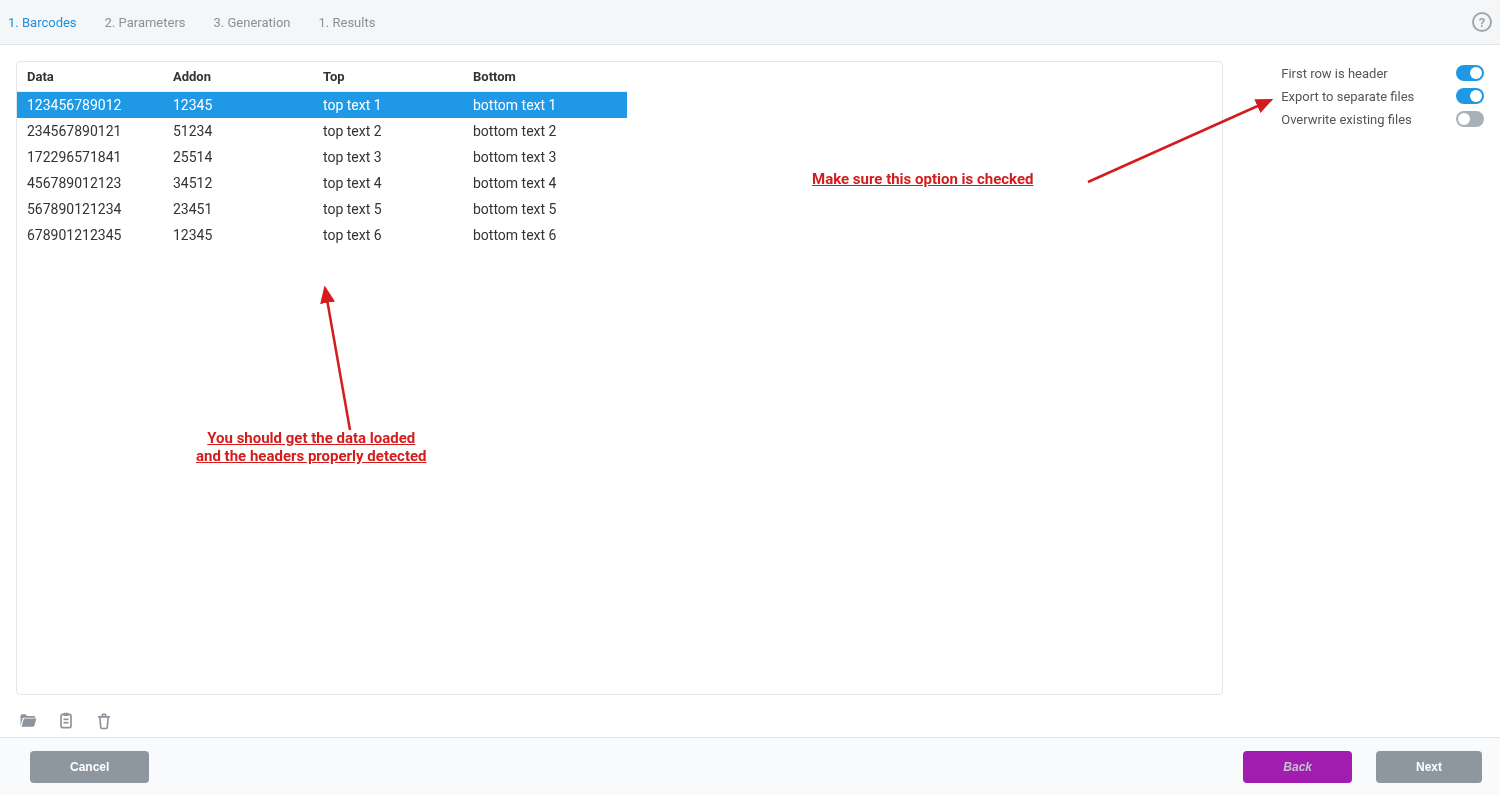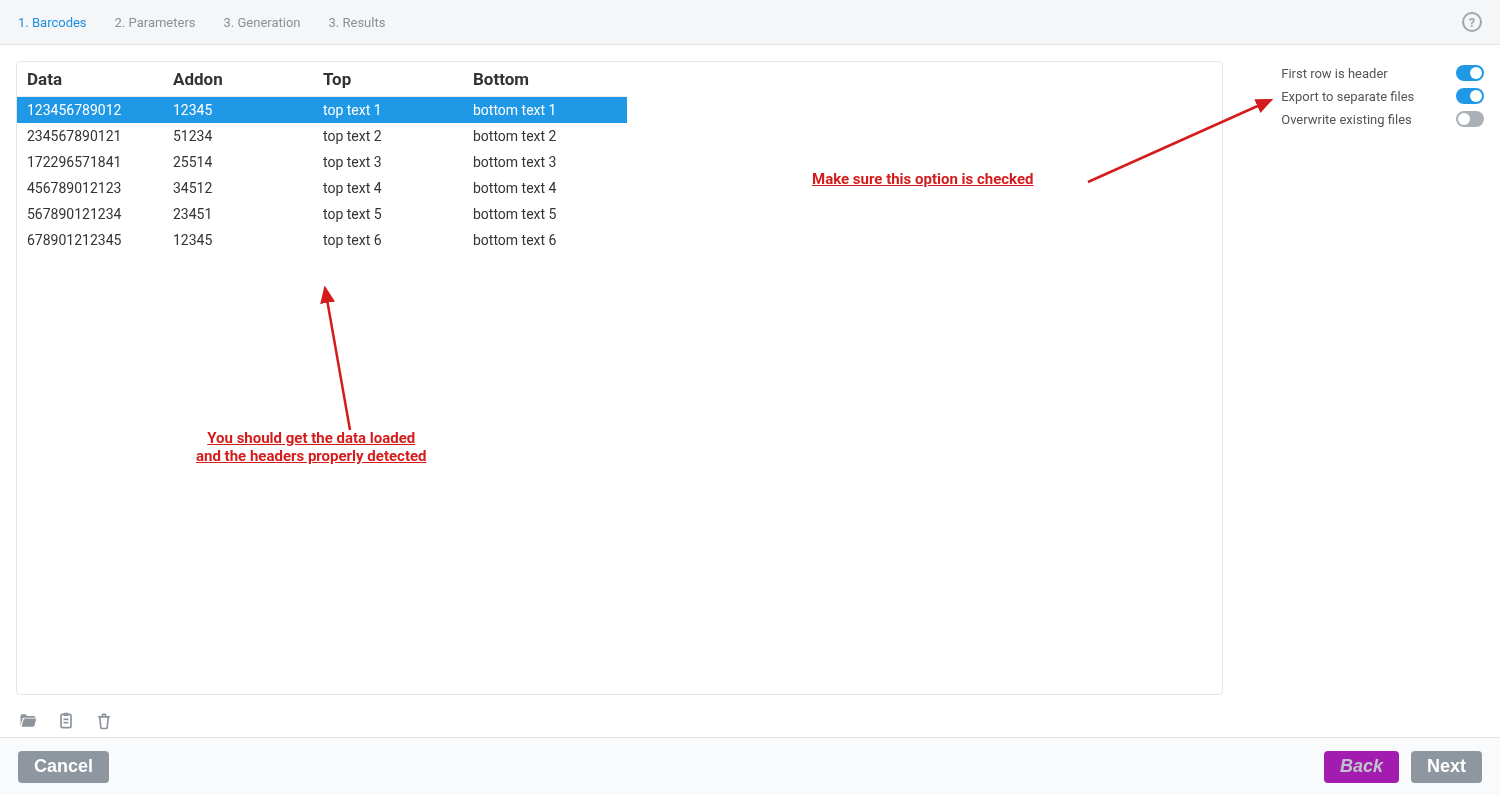--- a/index.html
+++ b/index.html
@@ -15,21 +15,21 @@
     overflow: hidden;
   }
 
   
   .top-bar {
     height: 45px;
     background: #f4f6f8;
     border-bottom: 1px solid #e3e5e7;
     display: flex;
     align-items: center;
-    padding: 0 18px;
+    padding: 0 8px;
   }
   .steps {
     display: flex;
     gap: 28px;
   }
   .step {
     font-size: 13px;
     color: #8a9199;
     cursor: pointer;
   }
@@ -64,21 +64,21 @@
     position: relative;
   }
 
   table {
     border-collapse: collapse;
     width: 610px;
   }
   thead th {
     text-align: left;
     font-weight: 700;
-    font-size: 17px;
+    font-size: 13px;
     padding: 7px 6px;
     border-bottom: 1px solid #eee;
   }
   tbody td {
     font-size: 14px;
     padding: 5px 6px;
     color: #333;
   }
   tbody tr.selected {
     background: #1f98e6;
@@ -138,27 +138,28 @@
   .footer {
     height: 58px;
     border-top: 1px solid #e3e5e7;
     background: #f9fafb;
     display:flex;
     align-items:center;
     padding: 0 18px;
   }
   .btn {
     height: 32px;
-    padding: 0 16px;
+    padding: 0 40px;
     border: none;
     border-radius: 4px;
-    font-size: 18px;
+    font-size: 12px;
     font-weight: 600;
     cursor: pointer;
     color:#fff;
+    margin-left:12px;
   }
   .btn-cancel { background:#8e96a0;}
   .btn-back   { background:#a21caf; color:#bfc5cb; cursor:default; margin-left:auto; margin-right:12px;font-style:italic;}
   .btn-next   { background:#8e96a0;}
 
   
   .annotation {
     position:absolute;
     color:#d51c1c;
     font-weight:700;
@@ -170,21 +171,21 @@
   .arrow { position:absolute; z-index:4; pointer-events:none;}
 </style>
 </head>
 <body>
 
 <div class="top-bar">
   <div class="steps" id="steps">
       <div class="step active">1. Barcodes</div>
       <div class="step">2. Parameters</div>
       <div class="step">3. Generation</div>
-      <div class="step">3. Results</div>
+      <div class="step">1. Results</div>
     </div>
   <div class="help-icon">?</div>
 </div>
 
 <div class="content">
   <div class="table-panel">
     <table>
       <thead>
         <tr id="thead-row">
             <th class="col-data">Data</th>

